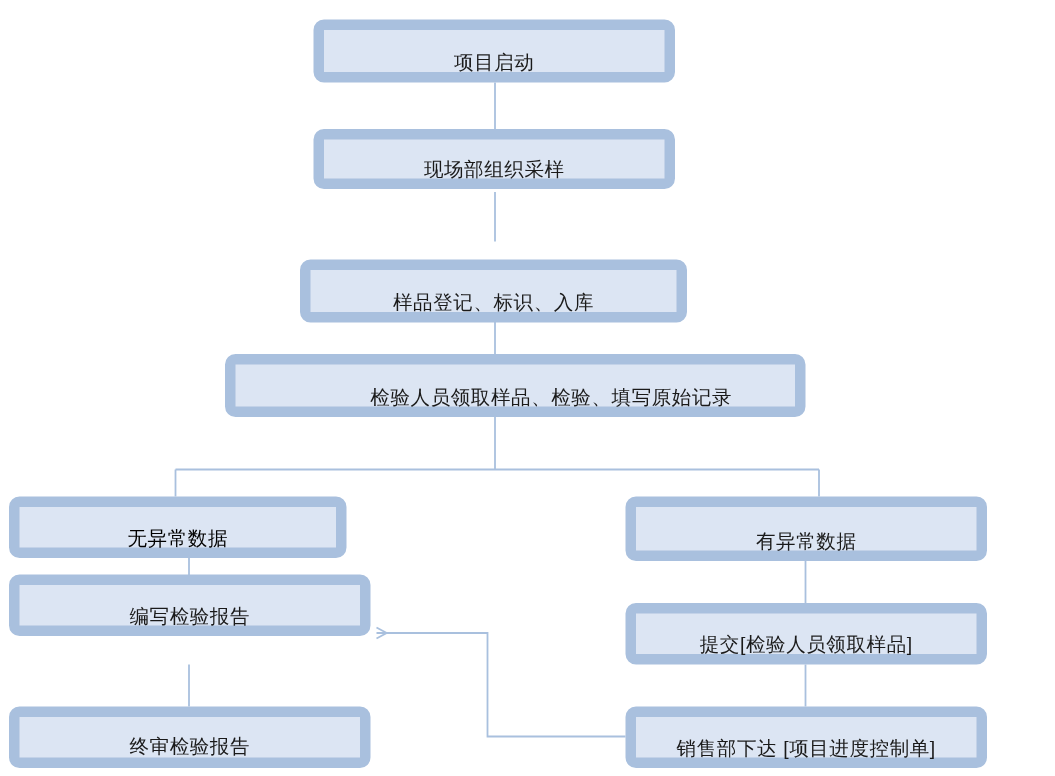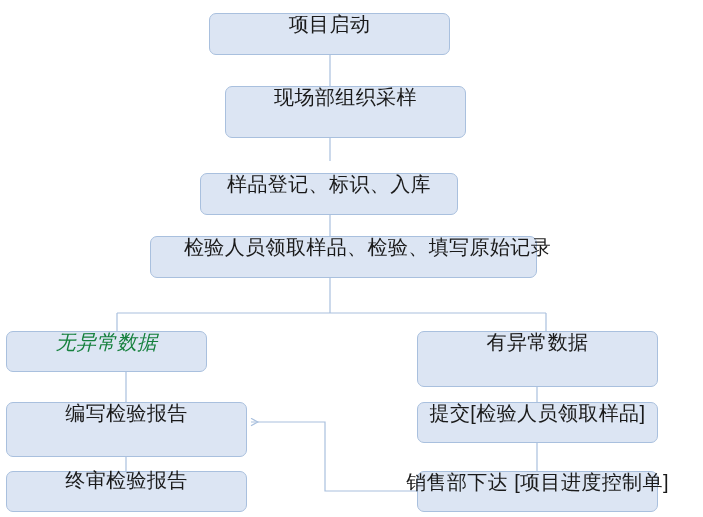--- a/index.html
+++ b/index.html
@@ -24,27 +24,27 @@
     left: 0;
     top: 0;
     width: 703px;
     height: 517px;
     pointer-events: none;
   }
   .node {
     position: absolute;
     box-sizing: border-box;
     background: #dce5f3;
-    border: 1px solid #4d7c0f;
+    border: 7px solid #4d7c0f;
     border-radius: 7px;
     display: flex;
-    align-items: flex-start;
+    align-items: flex-end;
     justify-content: center;
     color: #1a1a1a;
-    font-size: 20px;
+    font-size: 13px;
     line-height: 1;
     letter-spacing: 0.4px;
     white-space: nowrap;
   }
   .node .node-label {
     display: block;
   }
 </style>
 </head>
 <body>
@@ -70,36 +70,36 @@
         <path d="M 537 372 L 537 402" stroke="#a9c0de"></path>
         <path d="M 537 443 L 537 471" stroke="#a9c0de"></path>
         <path d="M 417 491 L 325 491 L 325 422 L 251 422" stroke="#a9c0de" marker-end="url(#arrow-left)"></path>
       </g>
   </svg>
 
   <div id="node-layer">
       <div class="node" style="left: 209px; top: 13px; width: 241px; height: 42px; background: rgb(220, 229, 243); border-color: rgb(169, 192, 222); color: rgb(26, 26, 26);">
         <span class="node-label">项目启动</span>
       </div>
-      <div class="node" style="left: 225px; top: 86px; width: 241px; height: 52px; background: rgb(220, 229, 243); border-color: rgb(169, 192, 222); color: rgb(26, 26, 26);">
+      <div class="node" style="left: 209px; top: 86px; width: 241px; height: 40px; background: rgb(220, 229, 243); border-color: rgb(169, 192, 222); color: rgb(26, 26, 26);">
         <span class="node-label">现场部组织采样</span>
       </div>
       <div class="node" style="left: 200px; top: 161px; width: 258px; height: 42px; background: rgb(220, 229, 243); border-color: rgb(169, 192, 222); color: rgb(26, 26, 26); margin-top: 12px;">
         <span class="node-label">样品登记、标识、入库</span>
       </div>
       <div class="node" style="left: 150px; top: 236px; width: 387px; height: 42px; background: rgb(220, 229, 243); border-color: rgb(169, 192, 222); color: rgb(26, 26, 26); padding-left: 48px;">
         <span class="node-label">检验人员领取样品、检验、填写原始记录</span>
       </div>
-      <div class="node" style="left: 6px; top: 331px; width: 201px; height: 41px; background: rgb(220, 229, 243); border-color: rgb(169, 192, 222); color: #15803d; font-style: italic;">
+      <div class="node" style="left: 6px; top: 331px; width: 225px; height: 41px; background: rgb(220, 229, 243); border-color: rgb(169, 192, 222); color: #000000;">
         <span class="node-label">无异常数据</span>
       </div>
-      <div class="node" style="left: 417px; top: 331px; width: 241px; height: 56px; background: rgb(220, 229, 243); border-color: rgb(169, 192, 222); color: rgb(26, 26, 26);">
+      <div class="node" style="left: 417px; top: 331px; width: 241px; height: 43px; background: rgb(220, 229, 243); border-color: rgb(169, 192, 222); color: rgb(26, 26, 26);">
         <span class="node-label">有异常数据</span>
       </div>
-      <div class="node" style="left: 6px; top: 402px; width: 241px; height: 55px; background: rgb(220, 229, 243); border-color: rgb(169, 192, 222); color: rgb(26, 26, 26);">
+      <div class="node" style="left: 6px; top: 383px; width: 241px; height: 41px; background: rgb(220, 229, 243); border-color: rgb(169, 192, 222); color: rgb(26, 26, 26);">
         <span class="node-label">编写检验报告</span>
       </div>
       <div class="node" style="left: 417px; top: 402px; width: 241px; height: 41px; background: rgb(220, 229, 243); border-color: rgb(169, 192, 222); color: rgb(26, 26, 26);">
         <span class="node-label">提交[检验人员领取样品]</span>
       </div>
       <div class="node" style="left: 6px; top: 471px; width: 241px; height: 41px; background: rgb(220, 229, 243); border-color: rgb(169, 192, 222); color: rgb(26, 26, 26); font-family: Liberation Mono, monospace;">
         <span class="node-label">终审检验报告</span>
       </div>
       <div class="node" style="left: 417px; top: 471px; width: 241px; height: 41px; background: rgb(220, 229, 243); border-color: rgb(169, 192, 222); color: rgb(26, 26, 26);">
         <span class="node-label">销售部下达 [项目进度控制单]</span>

